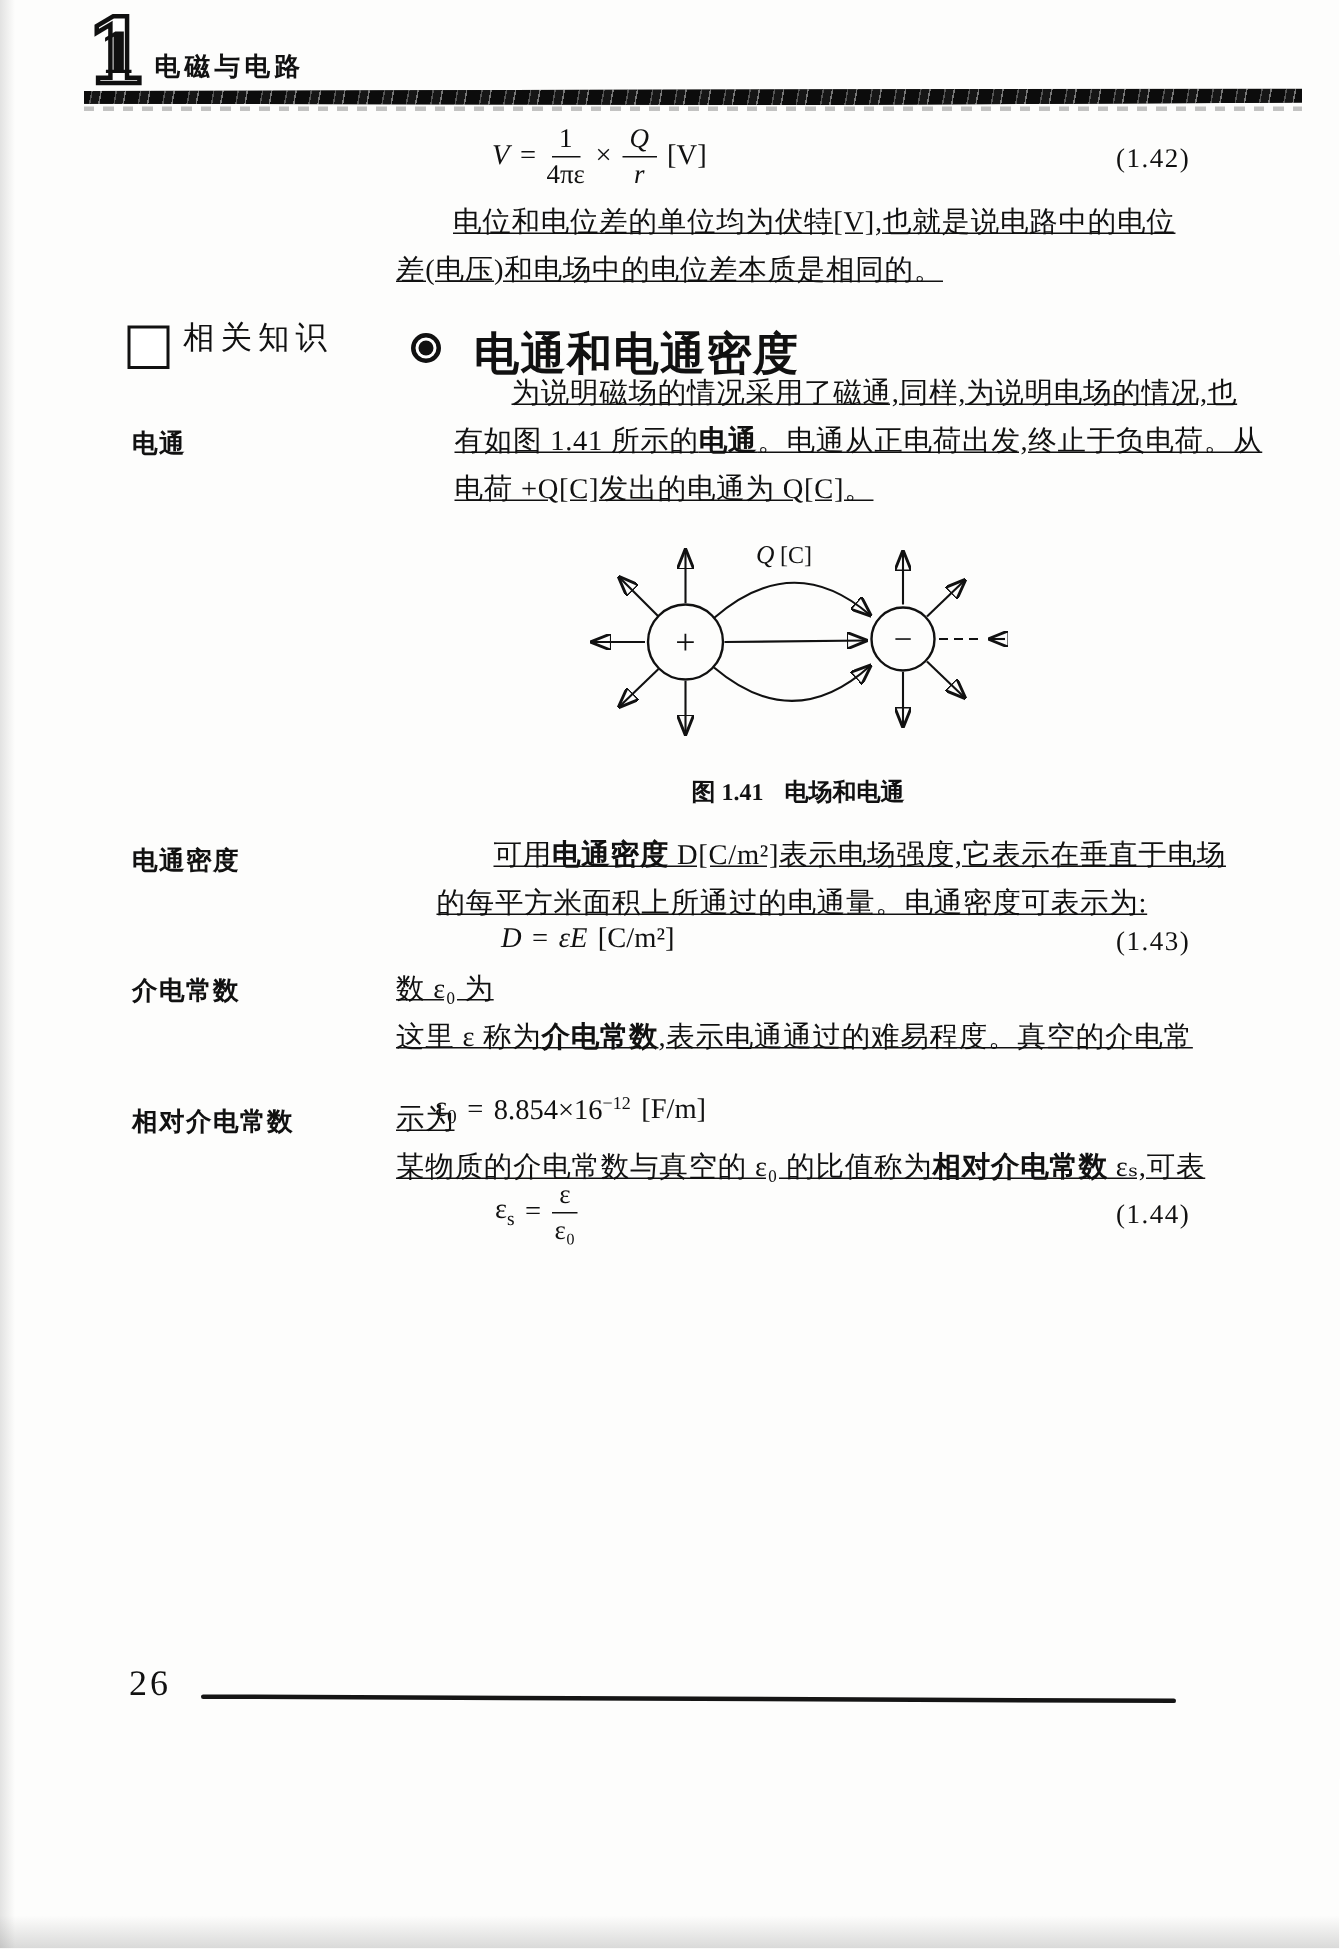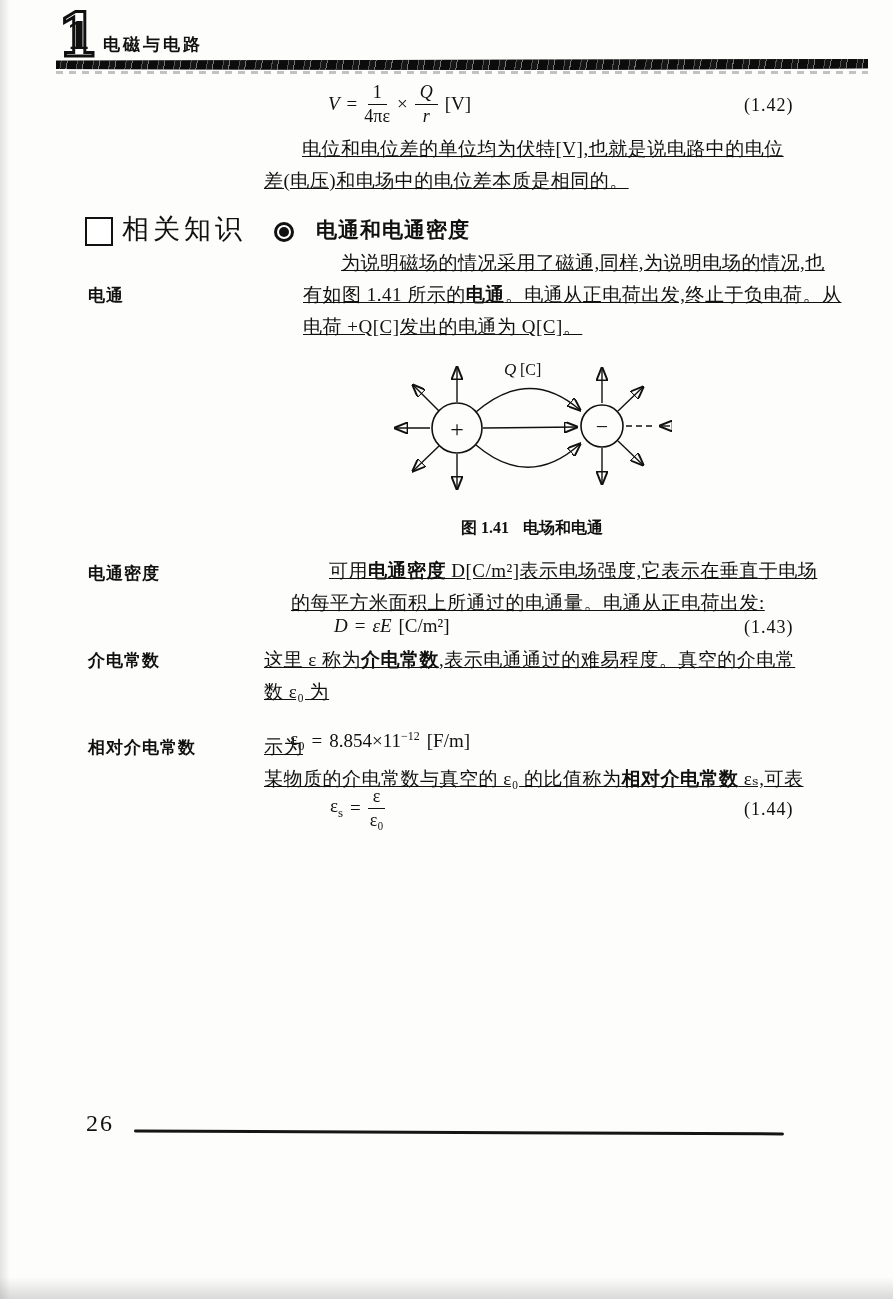--- a/index.html
+++ b/index.html
@@ -23,27 +23,27 @@
   .band2 { position:absolute; left:56px; top:71px; width:812px; height:3px; opacity:.35;
     background:repeating-linear-gradient(90deg,#555 0 7px,transparent 7px 13px); }
   
   .para { position:absolute; left:264px; width:592px; font-size:19px; line-height:32px; letter-spacing:.5px;text-decoration:underline; }
   .para.indent > div:first-child { text-indent:2em; }
   .b { font-weight:bold; }
   .mlabel { position:absolute; left:88px; font-size:17px; font-weight:bold; letter-spacing:1px;
     font-family:"Liberation Sans","DejaVu Sans",sans-serif; }
   
   .secbox { position:absolute; left:85px; top:217px; width:24px; height:25px; border:2px solid #111; background:#fff; }
-  .sectitle { position:absolute; left:122px; top:211px; font-size:27px; letter-spacing:4px;
+  .sectitle { position:absolute; left:122px; top:211px; font-size:21px; letter-spacing:4px;
     font-family:"Liberation Sans","DejaVu Sans",sans-serif; }
   .secbullet { position:absolute; left:274px; top:222px; width:14px; height:14px; border:3px solid #111;
     border-radius:50%; background:#fff; }
   .secbullet::after { content:""; position:absolute; left:2px; top:2px; width:10px; height:10px;
     border-radius:50%; background:#111; }
-  .secheading { position:absolute; left:316px; top:216px; font-size:21px; font-weight:bold; letter-spacing:1px;
+  .secheading { position:absolute; left:316px; top:216px; font-size:30px; font-weight:bold; letter-spacing:1px;
     font-family:Liberation Mono, monospace; }
   
   .formula { position:absolute; display:flex; align-items:center; gap:7px; font-size:19px; white-space:nowrap; }
   .var { font-style:italic; }
   .frac { display:inline-flex; flex-direction:column; align-items:center; line-height:1.15; font-size:18px; }
   .frac .num { padding:0 5px 1px 5px; border-bottom:1.6px solid #111; }
   .frac .den { padding-top:1px; }
   .eqtag { position:absolute; left:744px; font-size:18px; letter-spacing:1px; }
   sup { font-size:12px; } sub { font-size:13px; }
   
@@ -148,41 +148,41 @@
     <text x="112" y="15" font-size="17" font-style="italic">Q</text>
     <text x="128" y="15" font-size="16">[C]</text>
   </svg>
   <div class="caption">
     <span>图 1.41</span><span class="cap-text">电场和电通</span>
   </div>
 
   <div class="mlabel" style="top:562px;">电通密度</div>
   <div class="para indent" style="top:555px;margin-left:27px;">
       <div><span>可用</span><span class="b">电通密度</span><span> D[C/m²]表示电场强度,它表示在垂直于电场</span></div>
-      <div><span>的每平方米面积上所通过的电通量。电通从正电荷出发:</span></div>
+      <div><span>的每平方米面积上所通过的电通量。电通密度可表示为:</span></div>
     </div>
 
   <div class="formula" style="left:334px; top:615px;">
     <span class="var">D</span>
     <span>=</span>
     <span class="var">εE</span>
     <span>[C/m²]</span>
   </div>
   <div class="eqtag" style="top:617px;">(1.43)</div>
 
   <div class="mlabel" style="top:649px;">介电常数</div>
   <div class="para" style="top:644px;">
+      <div><span>数 ε₀ 为</span></div>
       <div><span>这里 ε 称为</span><span class="b">介电常数</span><span>,表示电通通过的难易程度。真空的介电常</span></div>
-      <div><span>数 ε₀ 为</span></div>
     </div>
 
   <div class="formula" style="left:290px; top:728px;">
     <span><span>ε</span><sub>0</sub></span>
     <span>=</span>
-    <span><span>8.854×11</span><sup>−12</sup></span>
+    <span><span>8.854×16</span><sup>−12</sup></span>
     <span>[F/m]</span>
   </div>
 
   <div class="mlabel" style="top:736px;">相对介电常数</div>
   <div class="para" style="top:731px;">
       <div><span>示为</span></div>
       <div><span>某物质的介电常数与真空的 ε₀ 的比值称为</span><span class="b">相对介电常数</span><span> εₛ,可表</span></div>
     </div>
 
   <div class="formula" style="left:330px; top:786px;">

